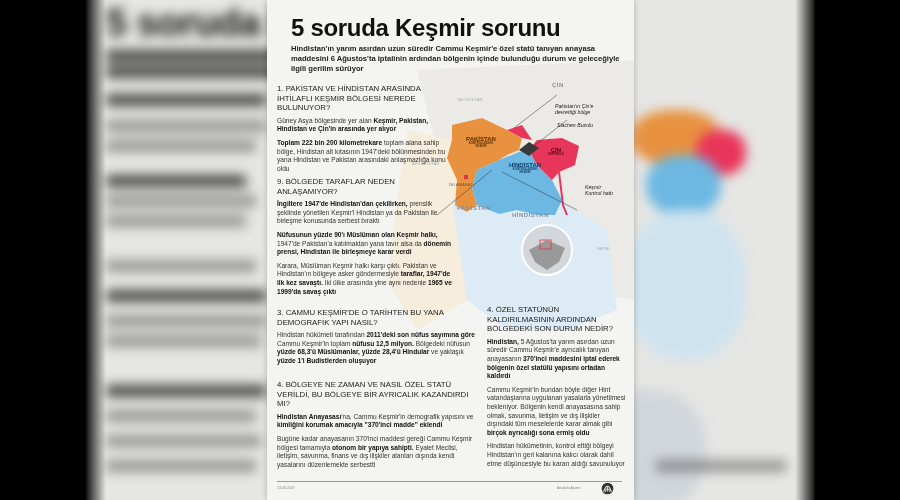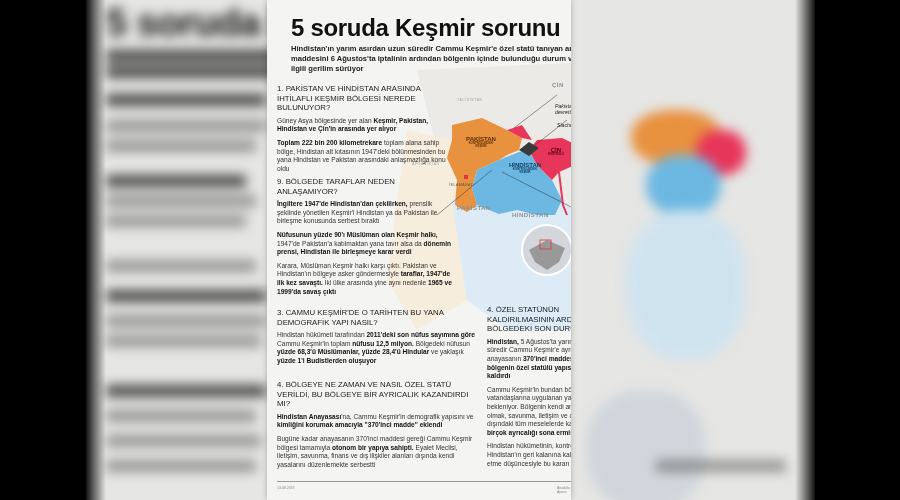--- a/index.html
+++ b/index.html
@@ -10,21 +10,21 @@
   .backdrop { position: absolute; left: 86px; top: 0; width: 729px; height: 500px; overflow: hidden; background: #e6e6e4; }
   .backdrop-inner { position: absolute; left: 0; top: -10px; width: 729px; height: 520px; filter: blur(6px); }
   .bd-title { position: absolute; left: 20px; top: 12px; font-size: 38px; font-weight: 900; color: #111; letter-spacing: -0.5px; white-space: nowrap; }
   .bd-line { position: absolute; height: 12px; background: #555; border-radius: 2px; opacity: 0.55; }
   .bd-line.dark { background: #222; opacity: 0.8; }
   .bd-blob { position: absolute; border-radius: 45%; }
   .bd-shade-l { position: absolute; left: 0; top: 0; width: 20px; height: 520px; background: linear-gradient(90deg, #111, rgba(0,0,0,0)); }
   .bd-shade-r { position: absolute; right: 0; top: 0; width: 20px; height: 520px; background: linear-gradient(270deg, #111, rgba(0,0,0,0)); }
 
   
-  .panel { position: absolute; left: 267px; top: 0; width: 304px; height: 500px; background: #f4f4f2; overflow: hidden; box-shadow: 0 0 6px rgba(0,0,0,0.25); }
+  .panel { position: absolute; left: 267px; top: 0; width: 367px; height: 500px; background: #f4f4f2; overflow: hidden; box-shadow: 0 0 6px rgba(0,0,0,0.25); }
 
   .map { position: absolute; left: 0; top: 0; width: 370px; height: 500px; }
 
   .title { position: absolute; left: 24px; top: 14px; font-size: 24px; font-weight: 900; color: #111; letter-spacing: -0.3px; white-space: nowrap; }
   .subtitle { position: absolute; left: 24px; top: 44px; width: 330px; font-size: 7.6px; font-weight: 700; color: #222; line-height: 10px; }
 
   .sec { position: absolute; font-size: 6.6px; line-height: 8.6px; color: #333; }
   .sec h3 { font-size: 7.8px; line-height: 9.6px; font-weight: 400; color: #1a1a1a; margin-bottom: 4px; text-transform: none; }
   .sec p { margin-bottom: 5px; }
   .sec b { color: #111; font-weight: 700; }

